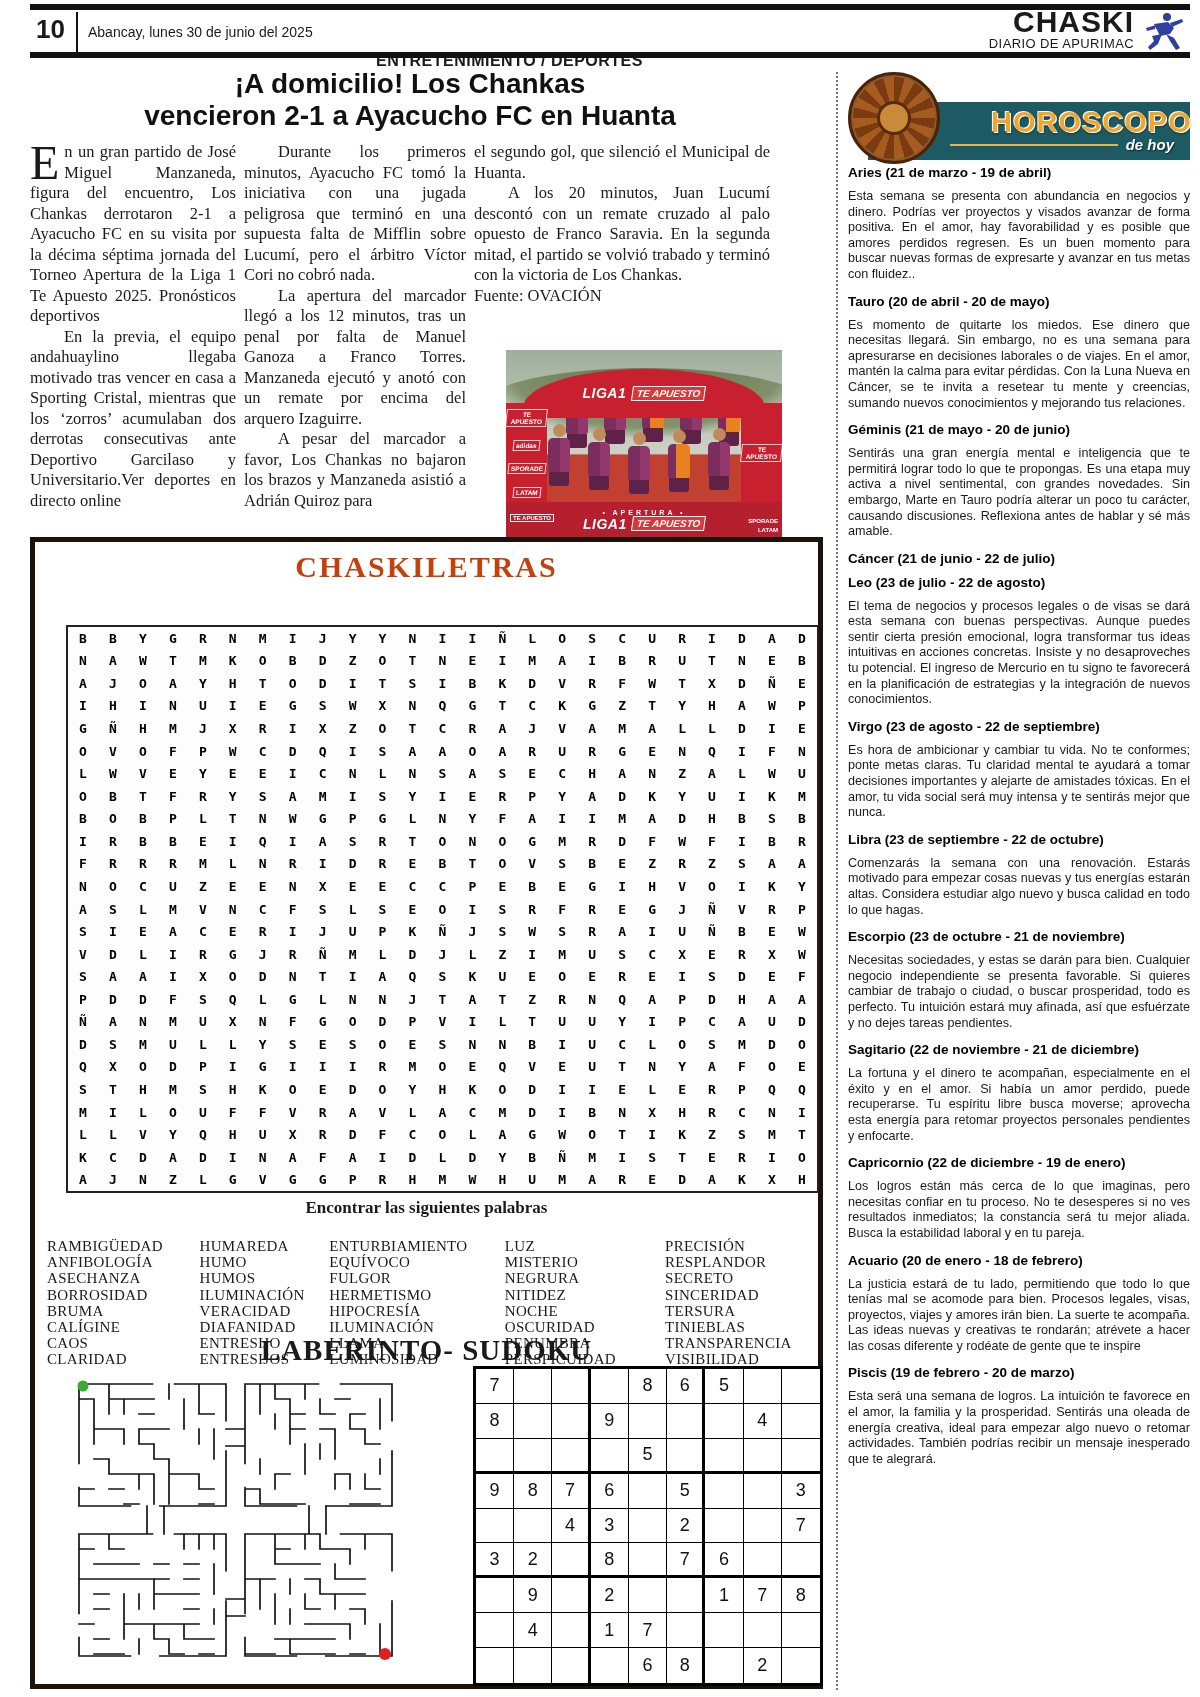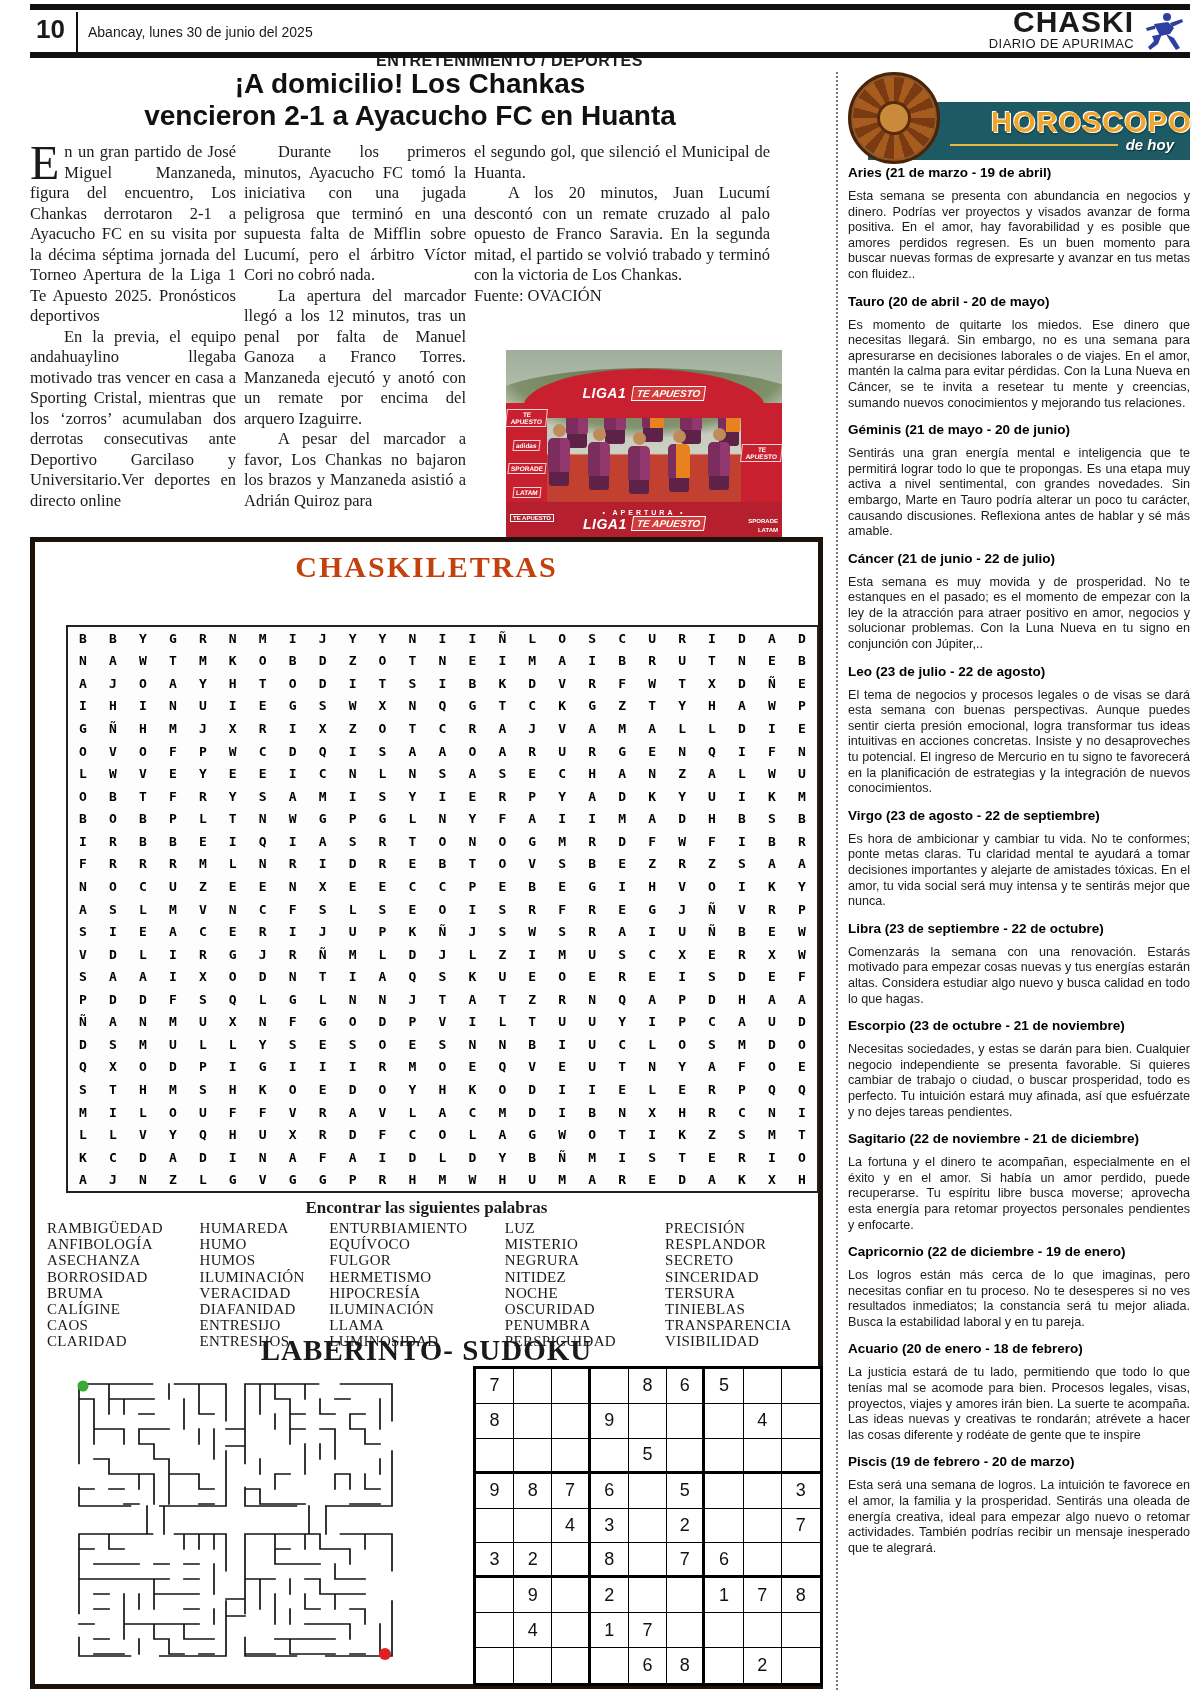--- a/index.html
+++ b/index.html
@@ -54,21 +54,21 @@
   
   .pbox{position:absolute;left:30px;top:537px;width:793px;height:1152px;border:5px solid #1c120a;box-sizing:border-box;background:#fff;}
   .ws-title{margin:8px 0 0;text-align:center;font:700 30px "Liberation Serif",serif;letter-spacing:2px;color:#c2410c;}
   .ws-grid{position:absolute;left:31px;top:83px;width:753px;height:568px;border:2px solid #222;box-sizing:border-box;
            display:flex;flex-direction:column;background:#fdfdfd;}
   .ws-row{flex:1;display:flex;}
   .ws-cell{flex:1;display:flex;align-items:center;justify-content:center;
            font:700 13px "DejaVu Sans Mono",monospace;color:#000;}
   .ws-words-head{position:absolute;left:0;right:0;top:656px;text-align:center;
                  font:700 17px "Liberation Serif",serif;}
-  .ws-words{position:absolute;left:12px;right:8px;top:678px;display:flex;}
+  .ws-words{position:absolute;left:12px;right:8px;top:696px;display:flex;}
   .ws-wcol{font:400 15px/16.2px "Liberation Serif",serif;letter-spacing:.3px;}
   .ws-wcol div{white-space:nowrap;}
   .ws-wcol:nth-child(1){width:20%;} .ws-wcol:nth-child(2){width:17%;}
   .ws-wcol:nth-child(3){width:23%;} .ws-wcol:nth-child(4){width:21%;} .ws-wcol:nth-child(5){width:19%;}
   .lab-title{position:absolute;left:0;right:0;top:792px;text-align:center;
              font:700 29px "Liberation Serif",serif;letter-spacing:1px;}
   .maze{position:absolute;left:34px;top:832px;}
   .sudoku{position:absolute;left:438px;top:824px;width:350px;height:320px;border:3px solid #000;box-sizing:border-box;
           display:grid;grid-template-columns:repeat(9,1fr);grid-template-rows:repeat(9,1fr);background:#fff;}
   .sud-cell{border-right:1px solid #000;border-bottom:1px solid #000;display:flex;align-items:center;justify-content:center;
@@ -1066,21 +1066,20 @@
         <div class="sign">
           <h4>Tauro (20 de abril - 20 de mayo)</h4>
           <p>Es momento de quitarte los miedos. Ese dinero que necesitas llegará. Sin embargo, no es una semana para apresurarse en decisiones laborales o de viajes. En el amor, mantén la calma para evitar pérdidas. Con la Luna Nueva en Cáncer, se te invita a resetear tu mente y creencias, sumando nuevos conocimientos y mejorando tus relaciones.</p>
         </div>
         <div class="sign">
           <h4>Géminis (21 de mayo - 20 de junio)</h4>
           <p>Sentirás una gran energía mental e inteligencia que te permitirá lograr todo lo que te propongas. Es una etapa muy activa a nivel sentimental, con grandes novedades. Sin embargo, Marte en Tauro podría alterar un poco tu carácter, causando discusiones. Reflexiona antes de hablar y sé más amable.</p>
         </div>
         <div class="sign">
           <h4>Cáncer (21 de junio - 22 de julio)</h4>
-          <p>Esta semana es muy movida y de prosperidad. No te estanques en el pasado; es el momento de empezar con la ley de la atracción para atraer positivo en amor, negocios y solucionar problemas. Con la Luna Nueva en tu signo en conjunción con Júpiter,..</p>
         </div>
         <div class="sign">
           <h4>Leo (23 de julio - 22 de agosto)</h4>
           <p>El tema de negocios y procesos legales o de visas se dará esta semana con buenas perspectivas. Aunque puedes sentir cierta presión emocional, logra transformar tus ideas intuitivas en acciones concretas. Insiste y no desaproveches tu potencial. El ingreso de Mercurio en tu signo te favorecerá en la planificación de estrategias y la integración de nuevos conocimientos.</p>
         </div>
         <div class="sign">
           <h4>Virgo (23 de agosto - 22 de septiembre)</h4>
           <p>Es hora de ambicionar y cambiar tu vida. No te conformes; ponte metas claras. Tu claridad mental te ayudará a tomar decisiones importantes y alejarte de amistades tóxicas. En el amor, tu vida social será muy intensa y te sentirás mejor que nunca.</p>
         </div>
         <div class="sign">

